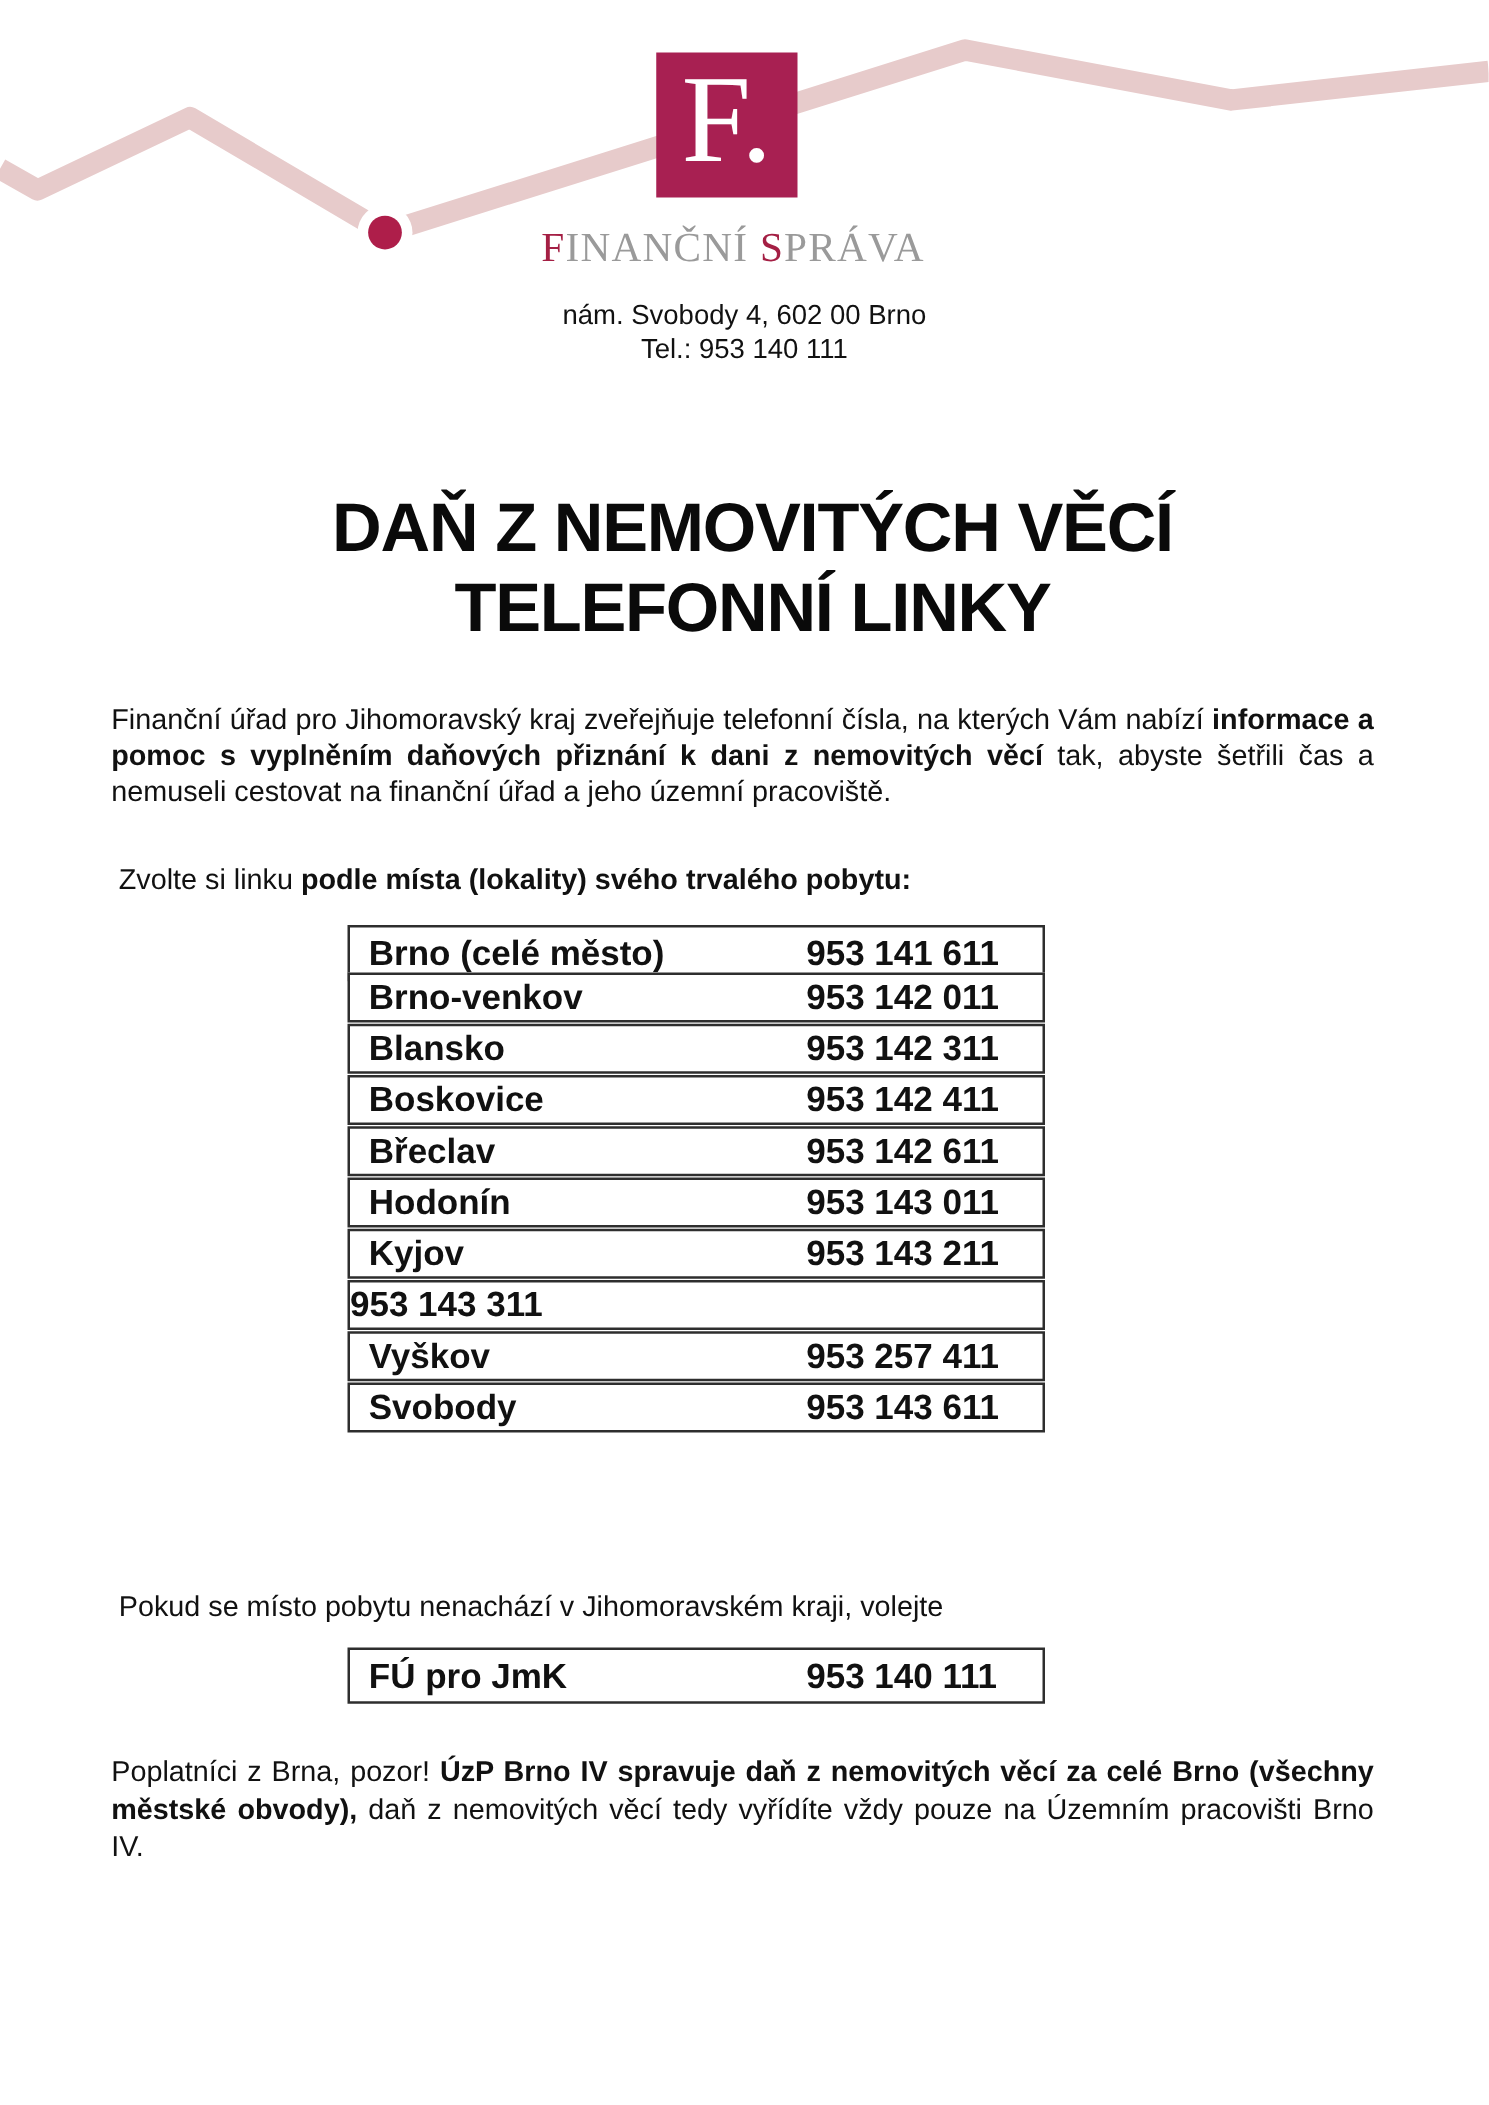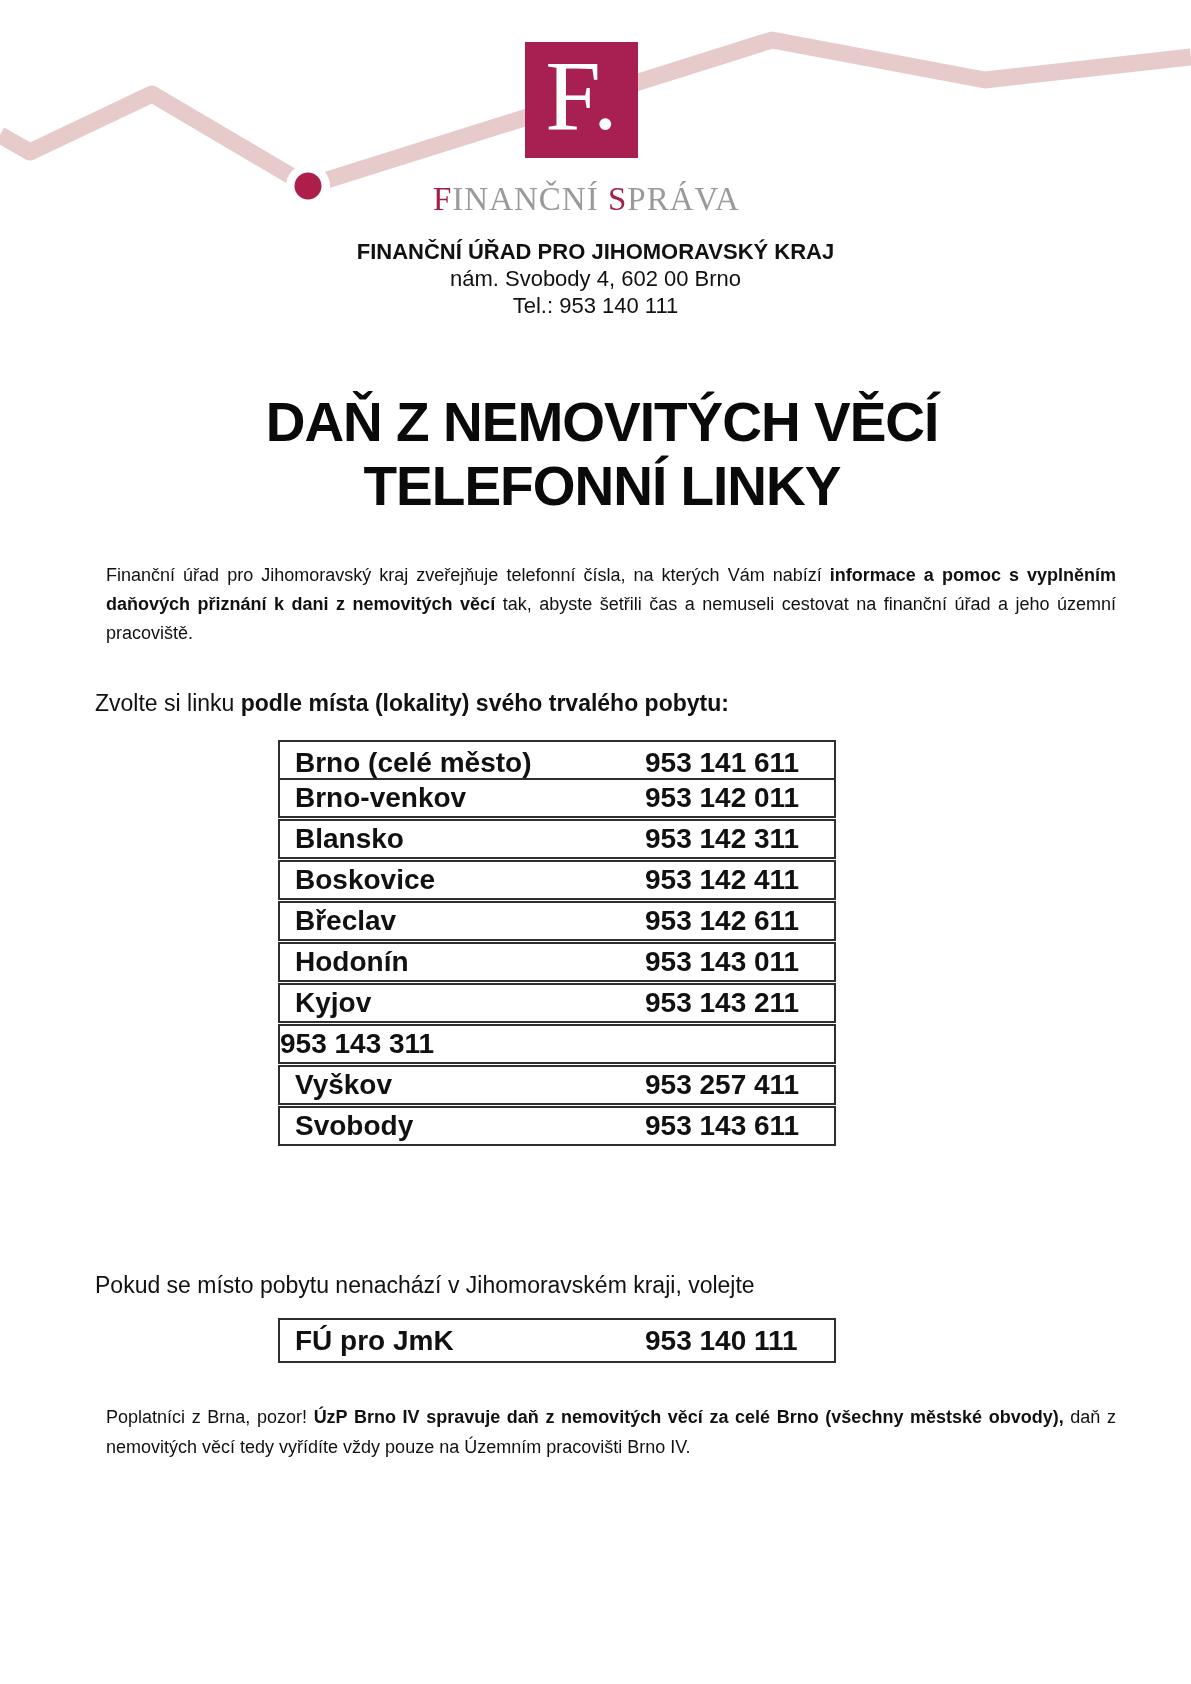--- a/index.html
+++ b/index.html
@@ -44,22 +44,22 @@
   
   .title-block {
     position: absolute; top: 390px; left: 0; width: 1204px;
     text-align: center; font-weight: bold;
     font-size: 55px; line-height: 64px; letter-spacing: -1px;
     color: #0a0a0a;
   }
 
   
   .para {
-    position: absolute; left: 106px; width: 1010px;
-    font-size: 18px; line-height: 29px; text-align: justify;
+    position: absolute; left: 89px; width: 1010px;
+    font-size: 23px; line-height: 29px; text-align: justify;
   }
   .intro { top: 561px; }
   .choose { position: absolute; left: 95px; top: 690px; font-size: 23px; }
   .note-outside { position: absolute; left: 95px; top: 1272px; font-size: 23px; }
   .warning { top: 1402px; line-height: 30px; }
 
   
   .tbl { position: absolute; left: 278px; width: 558px; }
   .tbl-brno { top: 740px; }
   .tbl-districts { top: 778px; }
@@ -89,21 +89,20 @@
     <circle cx="308" cy="186" r="13.5" fill="#ae1e4a"></circle>
   </svg>
 
   <div class="f-box">
     <span class="monogram">F.</span>
   </div>
 
   <div class="wordmark"><span class="initial">F</span><span>INANČNÍ</span> <span class="initial">S</span><span>PRÁVA</span></div>
 
   <div class="header-block">
-    <div class="office">FINANČNÍ ÚŘAD PRO JIHOMORAVSKÝ KRAJ</div>
     <div>nám. Svobody 4, 602 00 Brno</div>
     <div>Tel.: 953 140 111</div>
   </div>
 
   <div class="title-block">
     <div>DAŇ Z NEMOVITÝCH VĚCÍ</div>
     <div>TELEFONNÍ LINKY</div>
   </div>
 
   <div class="para intro"><span>Finanční úřad pro Jihomoravský kraj zveřejňuje telefonní čísla, na kterých Vám nabízí </span><b>informace a pomoc s vyplněním daňových přiznání k dani z nemovitých věcí</b><span> tak, abyste šetřili čas a nemuseli cestovat na finanční úřad a jeho územní pracoviště.</span></div>

